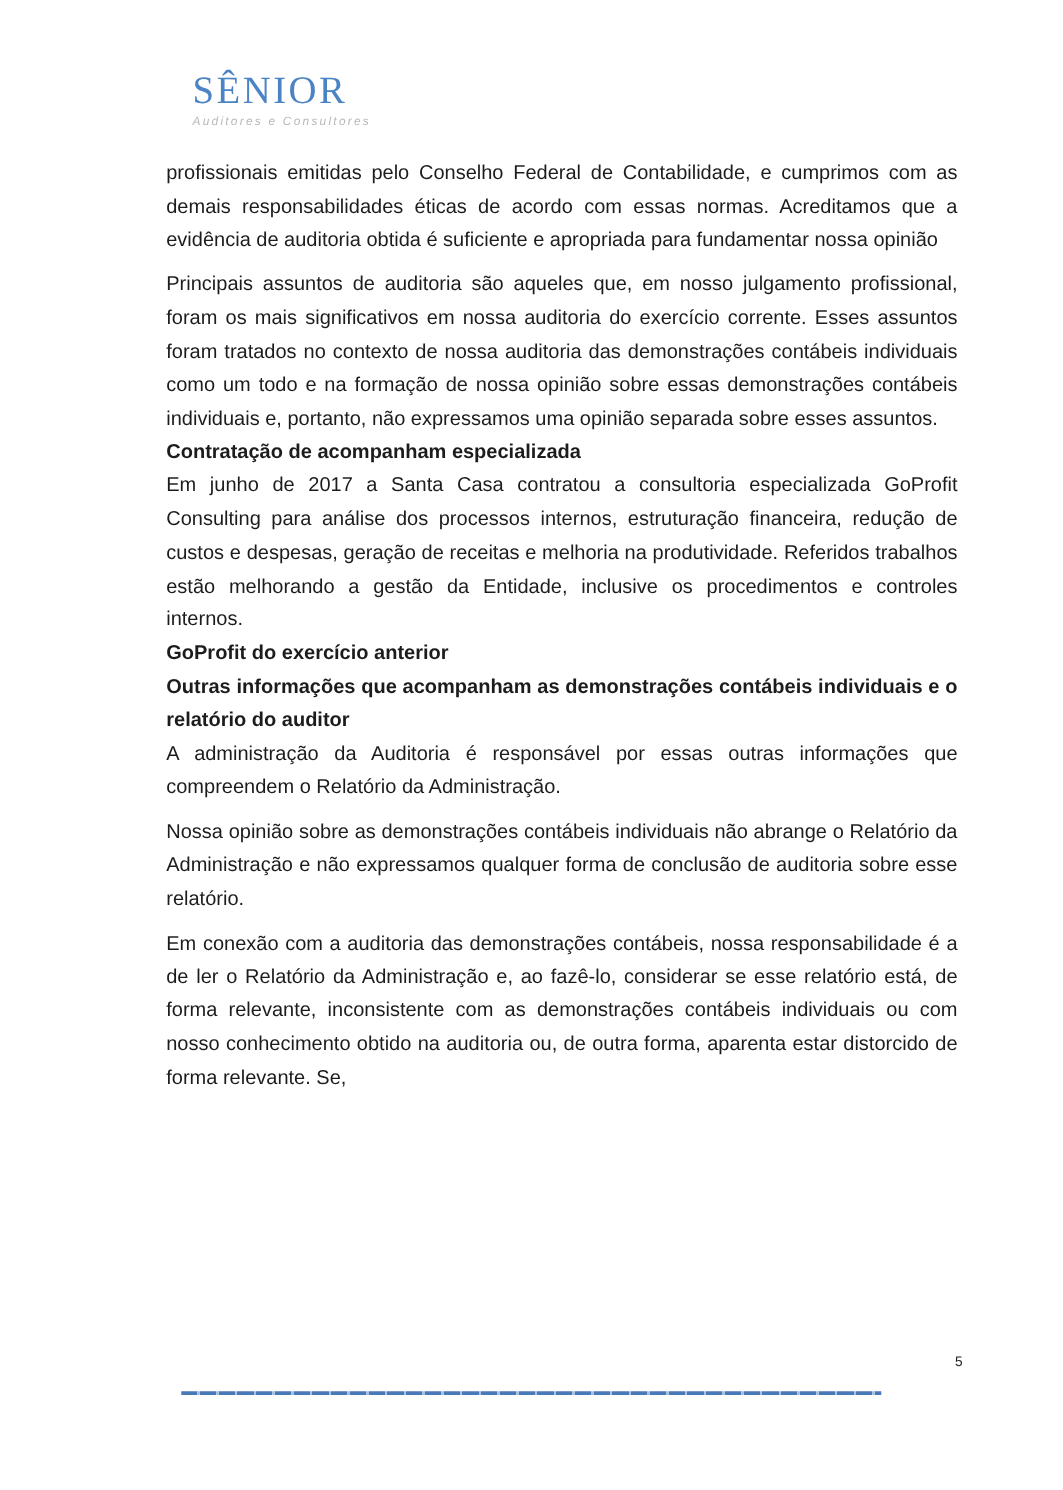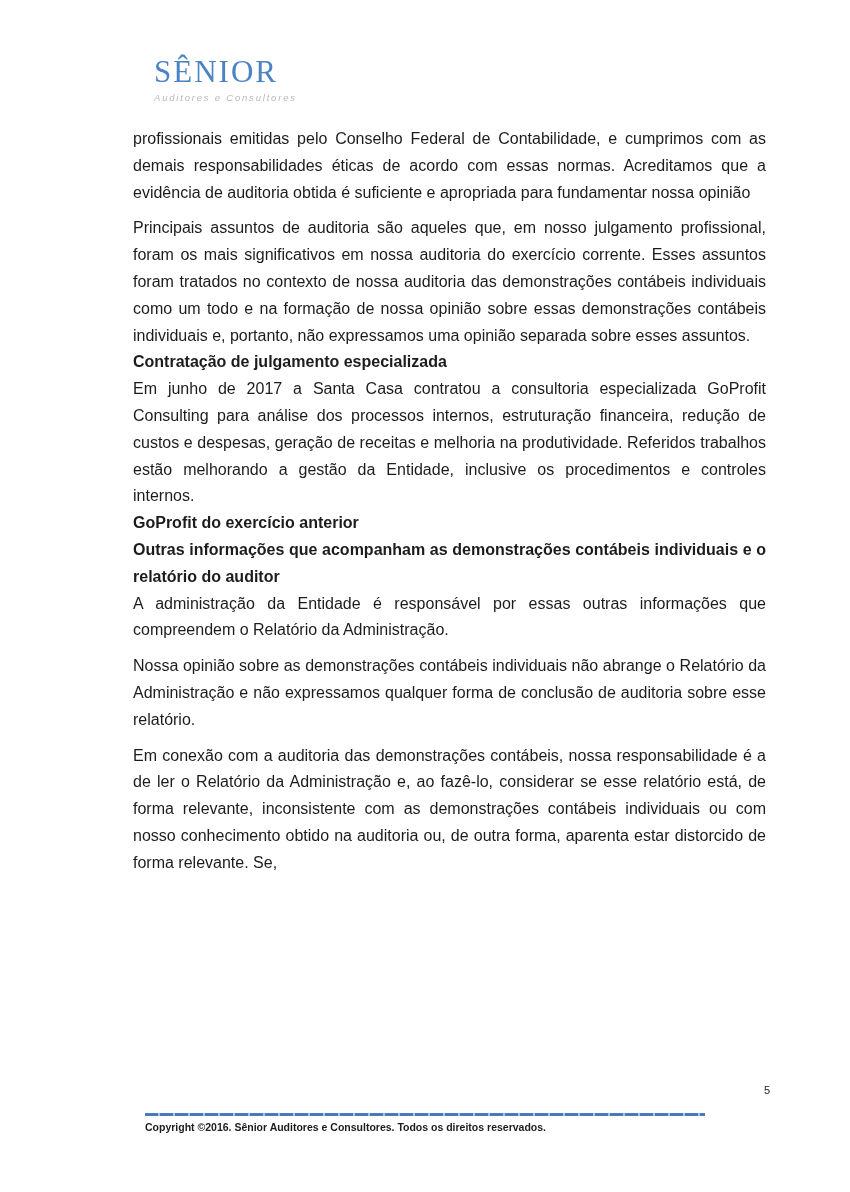--- a/index.html
+++ b/index.html
@@ -100,34 +100,33 @@
 
   <div class="content">
 
     <p>profissionais emitidas pelo Conselho Federal de Contabilidade, e cumprimos com as demais responsabilidades éticas de acordo com essas normas. Acreditamos que a evidência de auditoria obtida é suficiente e apropriada para fundamentar nossa opinião</p>
 
     <div class="sec">
       <p>Principais assuntos de auditoria são aqueles que, em nosso julgamento profissional, foram os mais significativos em nossa auditoria do exercício corrente. Esses assuntos foram tratados no contexto de nossa auditoria das demonstrações contábeis individuais como um todo e na formação de nossa opinião sobre essas demonstrações contábeis individuais e, portanto, não expressamos uma opinião separada sobre esses assuntos.</p>
     </div>
 
     <div class="sec">
-      <div class="sec-heading">Contratação de julgamento especializada</div>
+      <div class="sec-heading">Contratação de acompanham especializada</div>
       <p>Em junho de 2017 a Santa Casa contratou a consultoria especializada GoProfit Consulting para análise dos processos internos, estruturação financeira, redução de custos e despesas, geração de receitas e melhoria na produtividade. Referidos trabalhos estão melhorando a gestão da Entidade, inclusive os procedimentos e controles internos.</p>
     </div>
 
     <div class="sec">
       <div class="sec-heading">GoProfit do exercício anterior</div>
     </div>
 
     <div class="sec">
       <div class="sec-heading">Outras informações que acompanham as demonstrações contábeis individuais e o relatório do auditor</div>
-      <p>A administração da Entidade é responsável por essas outras informações que compreendem o Relatório da Administração.</p>
+      <p>A administração da Auditoria é responsável por essas outras informações que compreendem o Relatório da Administração.</p>
       <p>Nossa opinião sobre as demonstrações contábeis individuais não abrange o Relatório da Administração e não expressamos qualquer forma de conclusão de auditoria sobre esse relatório.</p>
       <p>Em conexão com a auditoria das demonstrações contábeis, nossa responsabilidade é a de ler o Relatório da Administração e, ao fazê-lo, considerar se esse relatório está, de forma relevante, inconsistente com as demonstrações contábeis individuais ou com nosso conhecimento obtido na auditoria ou, de outra forma, aparenta estar distorcido de forma relevante. Se,</p>
     </div>
 
   </div>
 
   <div class="page-num">5</div>
   <div class="footer-line"></div>
-  <div class="copyright">Copyright ©2016. Sênior Auditores e Consultores. Todos os direitos reservados.</div>
 
 </div>
 
 </body></html>

